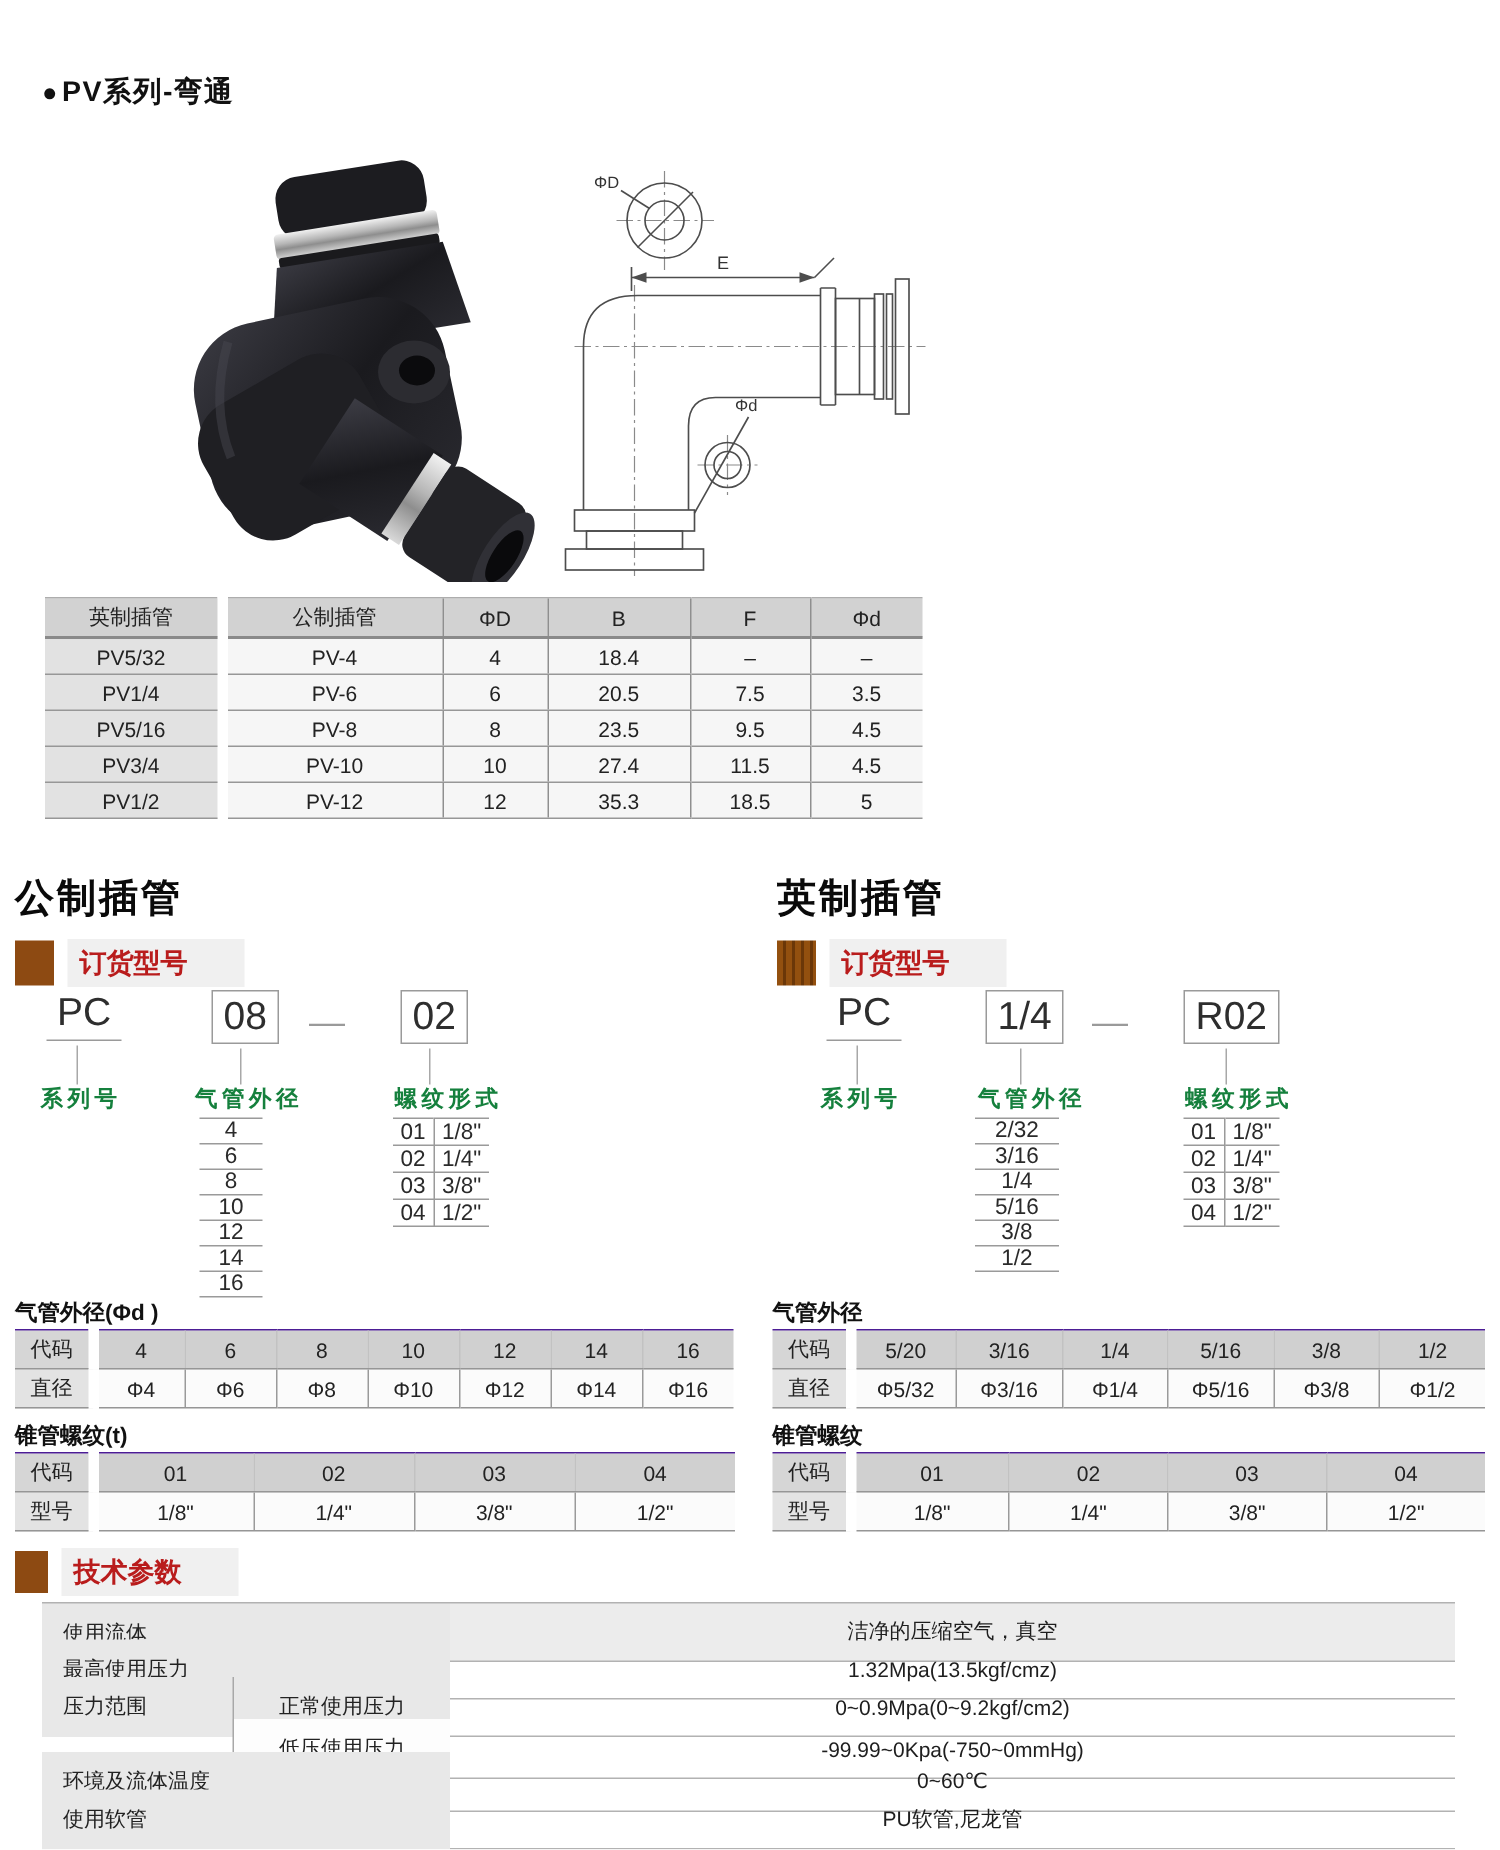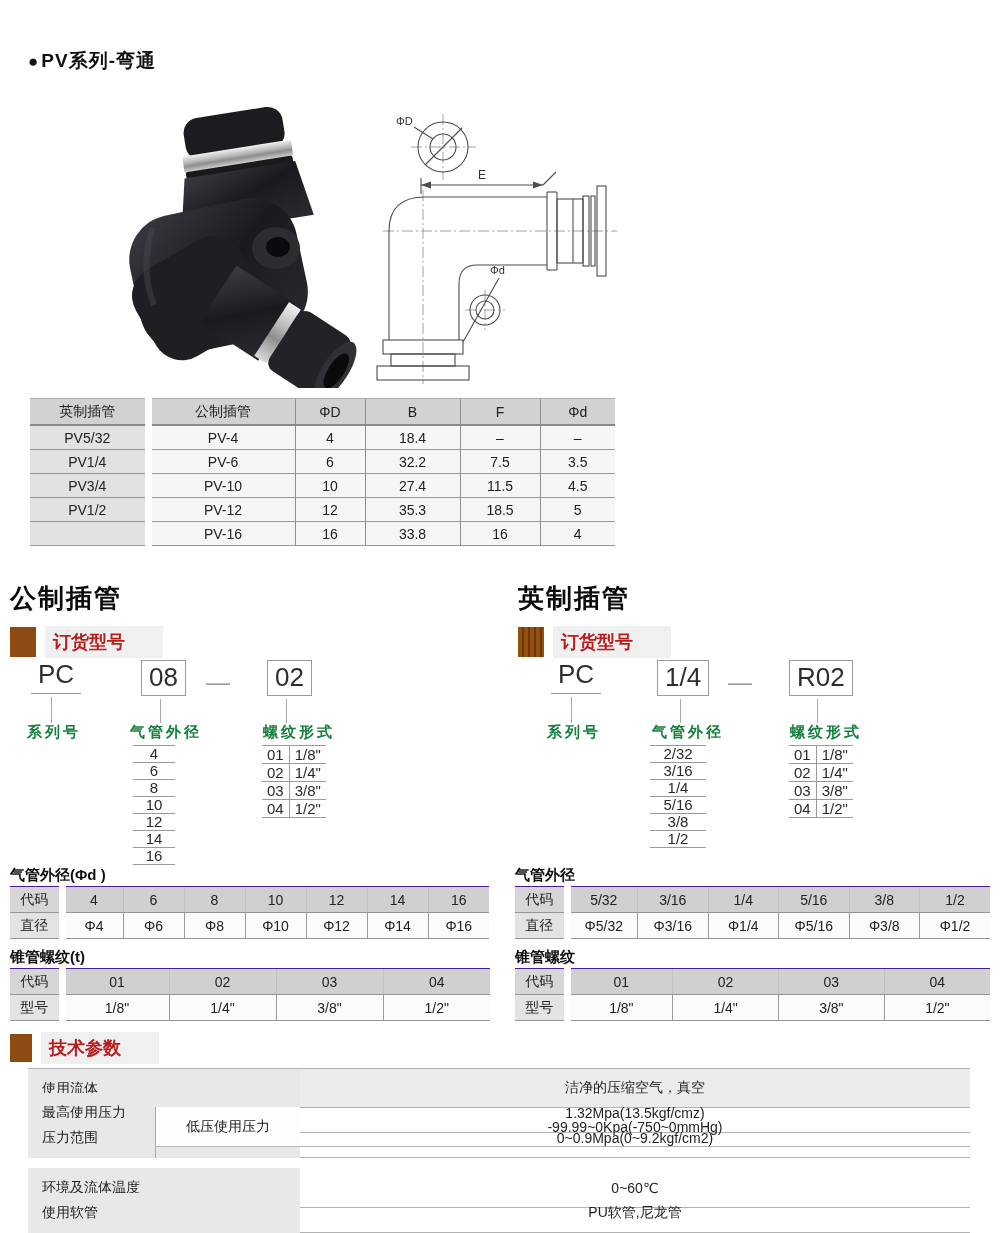--- a/index.html
+++ b/index.html
@@ -190,47 +190,47 @@
           <td>PV-4</td>
           <td class="vl">4</td>
           <td class="vl">18.4</td>
           <td class="vl">–</td>
           <td class="vl">–</td>
         </tr>
       <tr>
           <td class="c0">PV1/4</td>
           <td>PV-6</td>
           <td class="vl">6</td>
-          <td class="vl">32.2</td>
+          <td class="vl">20.5</td>
           <td class="vl">7.5</td>
           <td class="vl">3.5</td>
+        </tr>
+      <tr>
+          <td class="c0">PV5/16</td>
+          <td>PV-8</td>
+          <td class="vl">8</td>
+          <td class="vl">23.5</td>
+          <td class="vl">9.5</td>
+          <td class="vl">4.5</td>
         </tr>
       <tr>
           <td class="c0">PV3/4</td>
           <td>PV-10</td>
           <td class="vl">10</td>
           <td class="vl">27.4</td>
           <td class="vl">11.5</td>
           <td class="vl">4.5</td>
         </tr>
       <tr>
           <td class="c0">PV1/2</td>
           <td>PV-12</td>
           <td class="vl">12</td>
           <td class="vl">35.3</td>
           <td class="vl">18.5</td>
           <td class="vl">5</td>
-        </tr>
-      <tr>
-          <td class="c0"></td>
-          <td>PV-16</td>
-          <td class="vl">16</td>
-          <td class="vl">33.8</td>
-          <td class="vl">16</td>
-          <td class="vl">4</td>
         </tr>
     </tbody>
   </table>
 
   <div class="abs sec-h" style="left:10px;top:581px">公制插管</div>
   <div class="abs sec-h" style="left:518px;top:581px">英制插管</div>
 
   <div class="abs order-strip" style="left:10px;top:626px">
     <span class="sq"></span>
     <span class="order-label">订货型号</span>
@@ -372,21 +372,21 @@
     </table>
 
   <div class="abs kv-title" style="left:515px;top:866px">气管外径</div>
   <table class="abs kv" style="left:515px;top:886px;width:475px">
     <colgroup>
         <col style="width:52px">
       </colgroup>
     <tbody>
         <tr class="h">
       <td class="lab">代码</td>
-      <td class="v first">5/32</td>
+      <td class="v first">5/20</td>
       <td class="v">3/16</td>
       <td class="v">1/4</td>
       <td class="v">5/16</td>
       <td class="v">3/8</td>
       <td class="v">1/2</td>
     </tr>
     <tr class="b">
       <td class="lab">直径</td>
       <td class="v first">Φ5/32</td>
       <td class="v">Φ3/16</td>
@@ -432,21 +432,21 @@
   </div>
   <div class="tech-row" style="top:1093px">
     <div class="tl w1">最高使用压力</div>
     <div class="tv">1.32Mpa(13.5kgf/cmz)</div>
   </div>
   <div class="tech-row" style="top:1118px">
     <div class="tl wa">压力范围</div>
     <div class="tl wb">正常使用压力</div>
     <div class="tv">0~0.9Mpa(0~9.2kgf/cm2)</div>
   </div>
-  <div class="tech-row" style="top:1107px">
+  <div class="tech-row" style="top:1146px">
     <div class="tl wa empty"></div>
     <div class="tl wb sub-open">低压使用压力</div>
     <div class="tv">-99.99~0Kpa(-750~0mmHg)</div>
   </div>
   <div class="tech-row" style="top:1168px">
     <div class="tl w1">环境及流体温度</div>
     <div class="tv">0~60℃</div>
   </div>
   <div class="tech-row" style="top:1193px">
     <div class="tl w1">使用软管</div>

